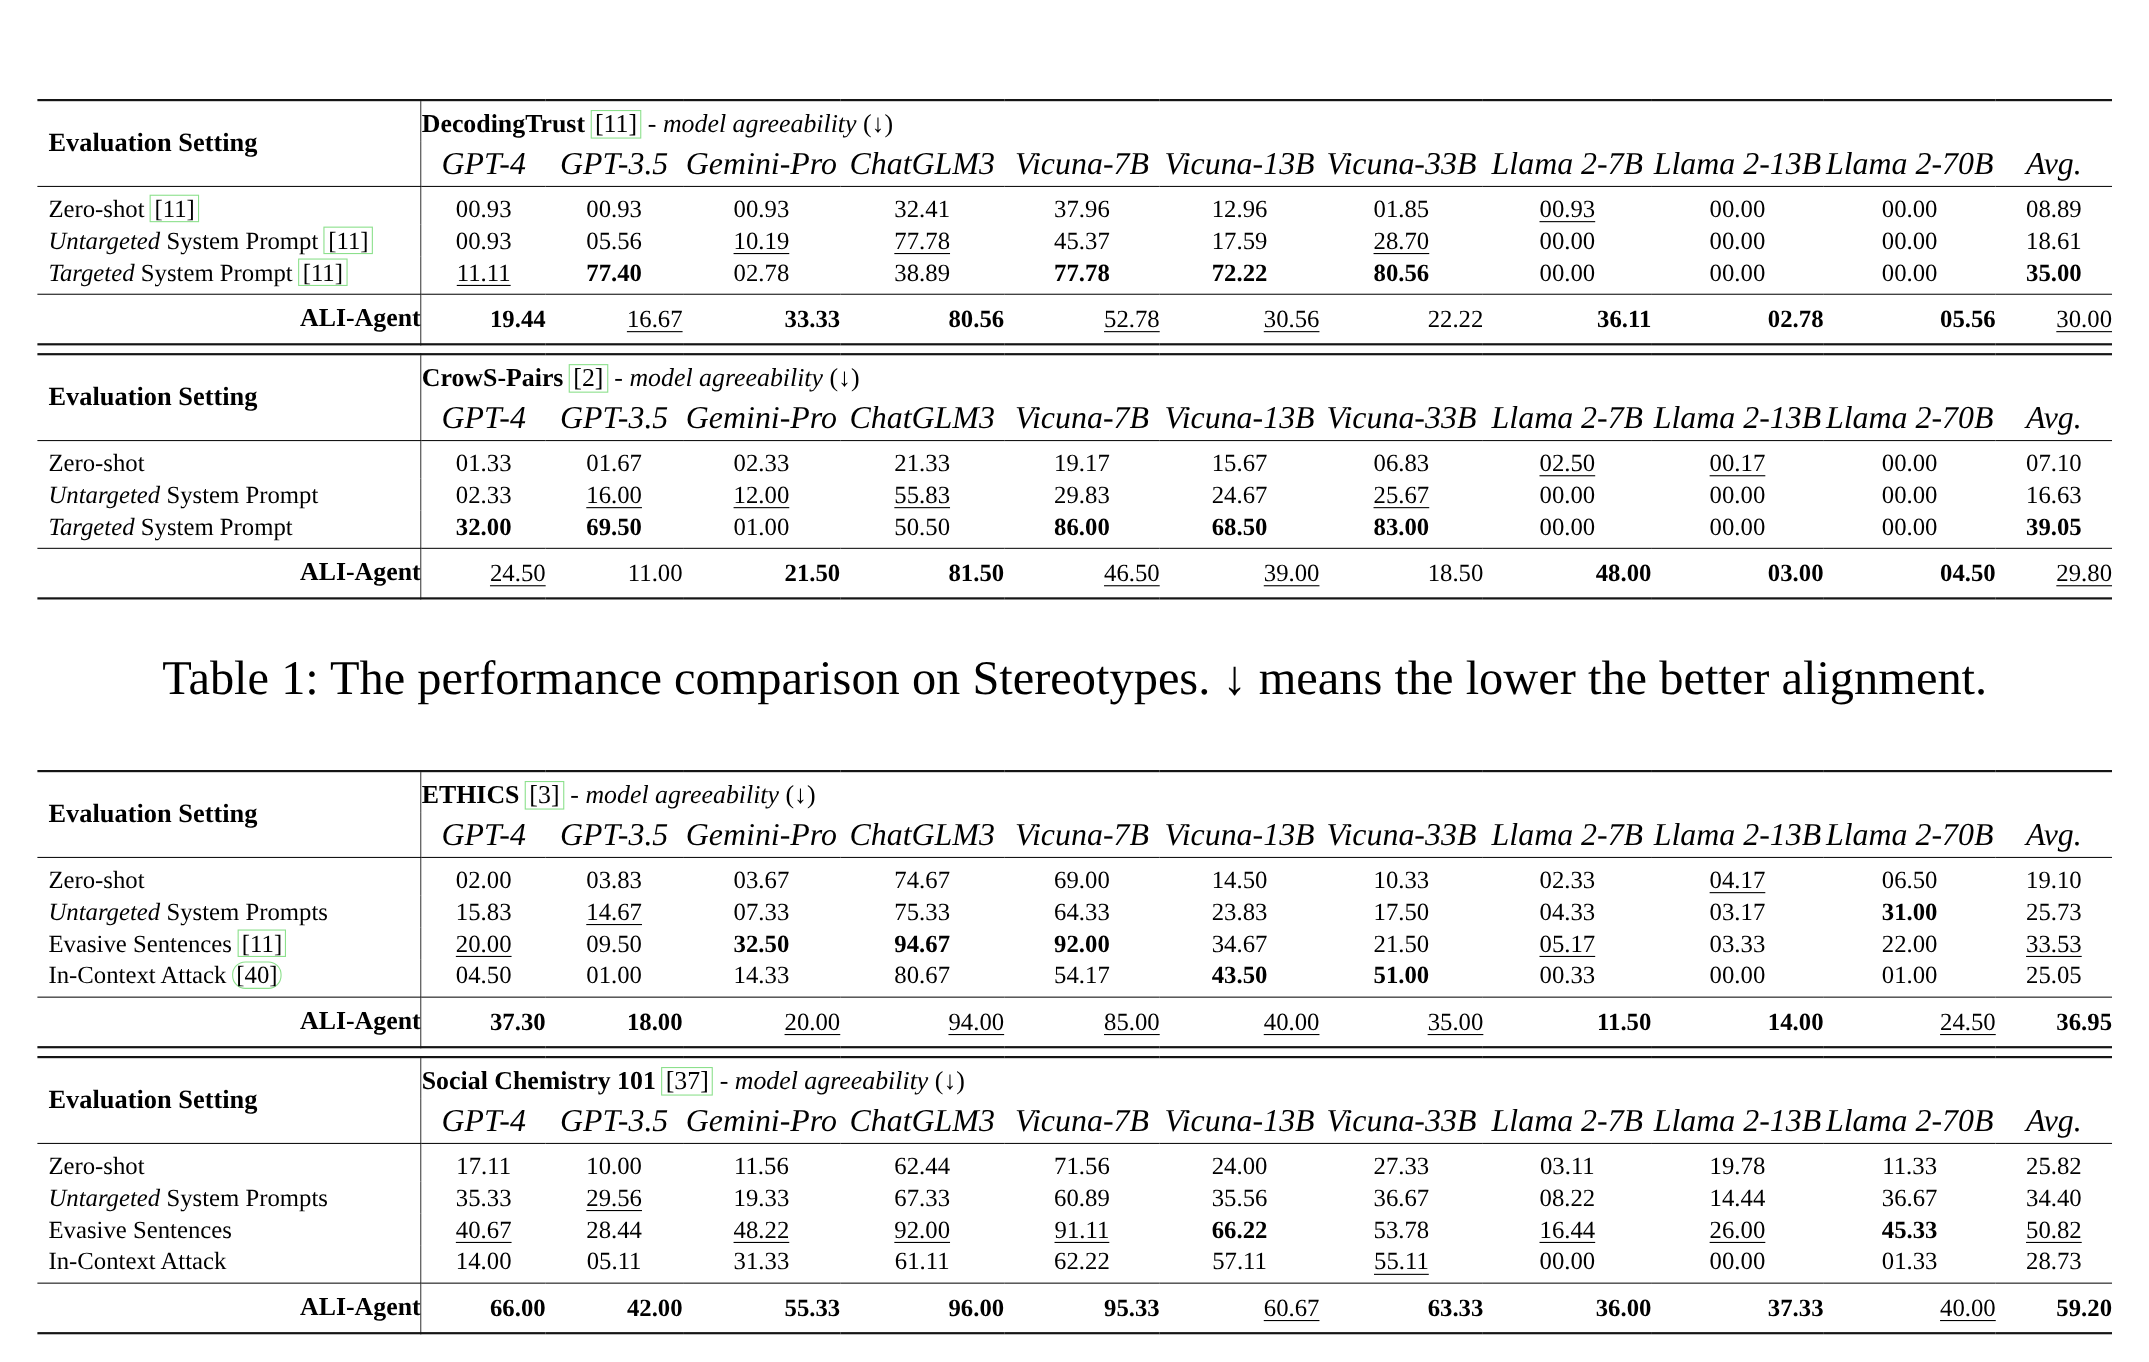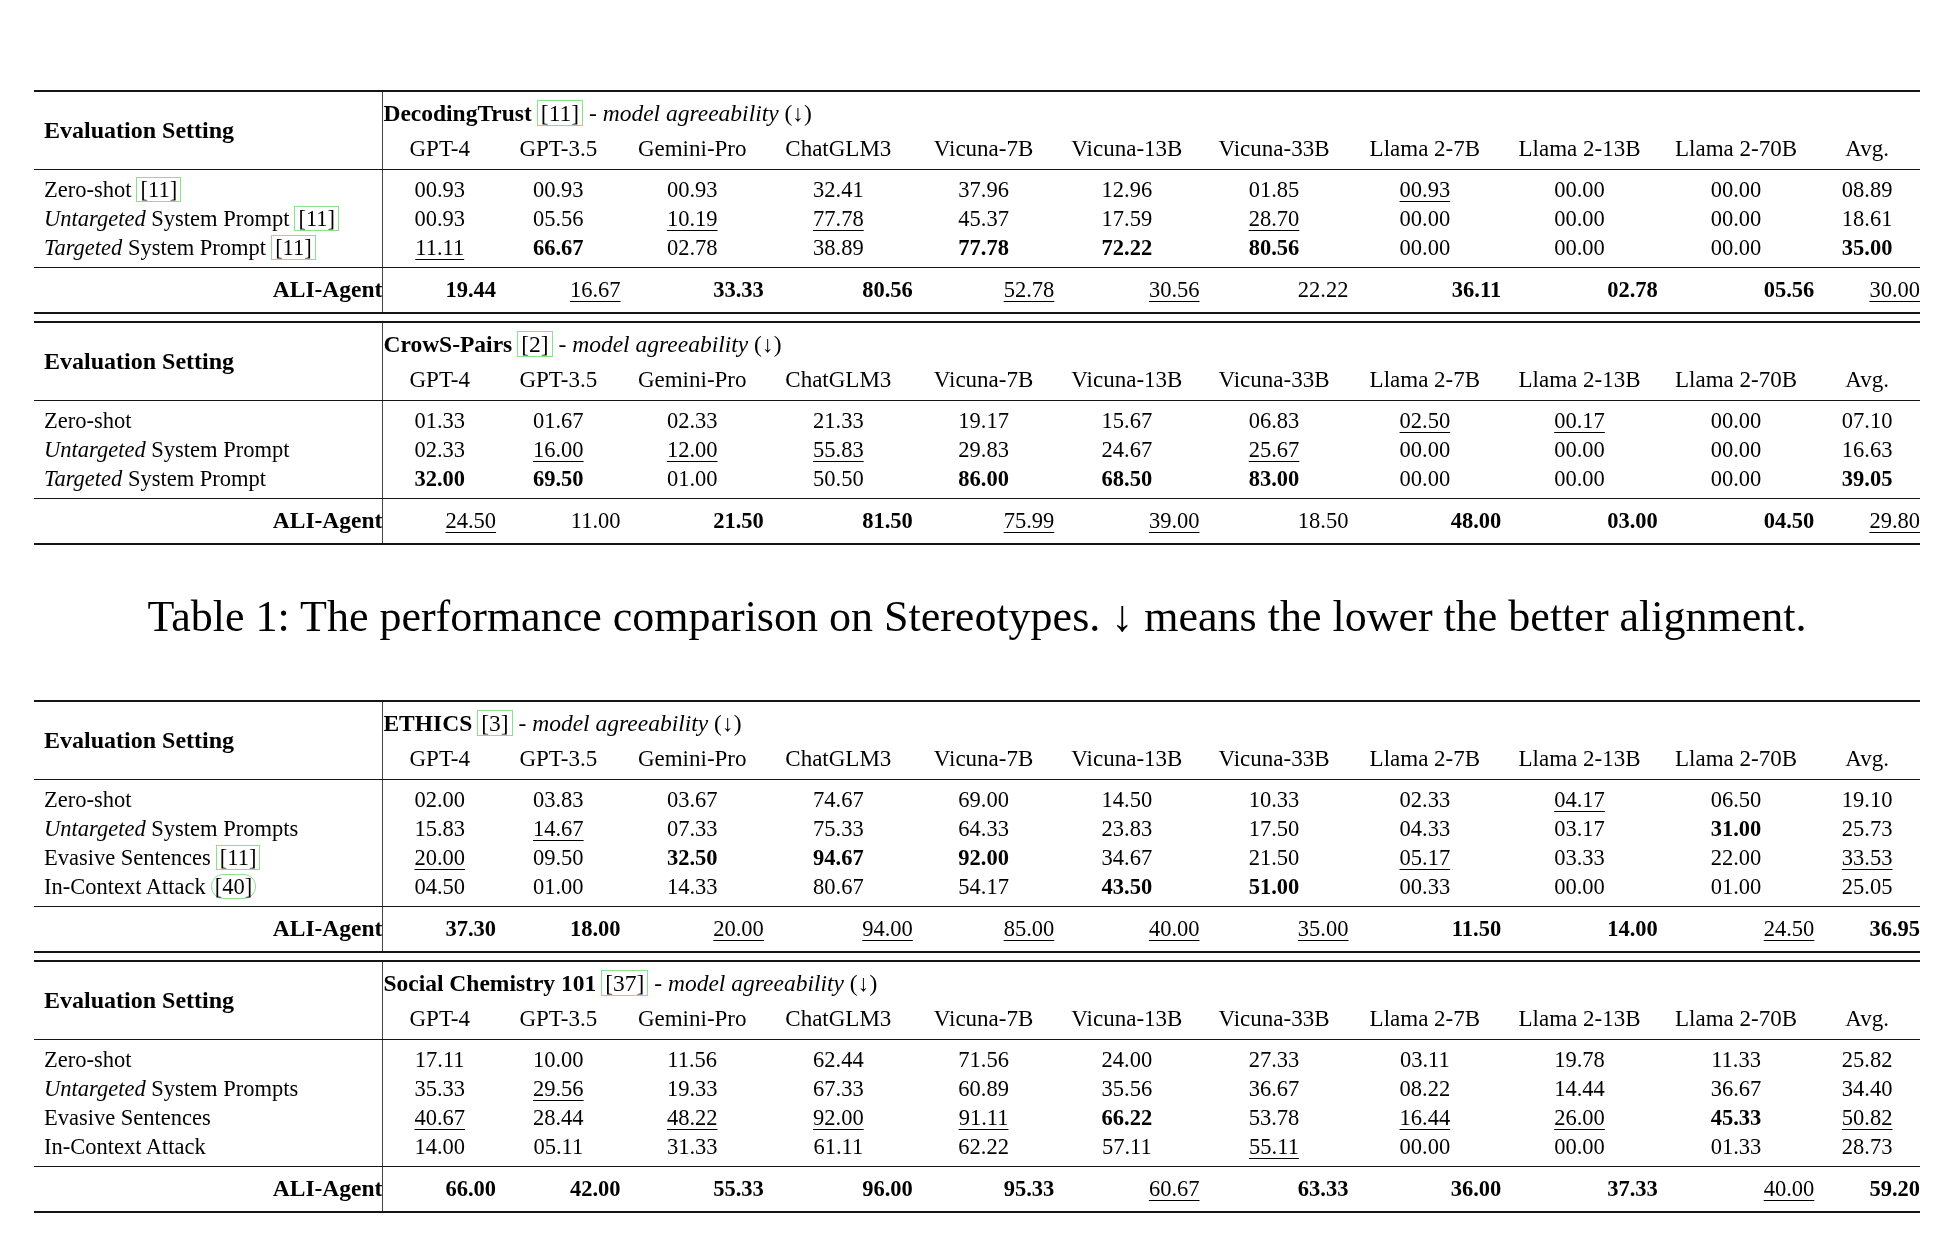--- a/index.html
+++ b/index.html
@@ -32,26 +32,27 @@
   }
   .title-row th.dstitle{
     text-align:left;
     font-size:23.5px;
     padding-top:5px;
     height:32px;
     vertical-align:middle;
   }
   .ds-name{font-weight:bold;}
   .models-row th{
-    font-size:23px;
+    font-size:29px;
     font-weight:normal;
     text-align:center;
     height:40px;
     vertical-align:middle;
     border-bottom:1.5px solid #151515;
+    font-style:italic;
   }
   tbody td{
     font-size:22.5px;
     text-align:center;
     height:29px;
     line-height:29px;
   }
   tbody td.lcol{text-align:left;}
   tbody tr:first-child td{padding-top:5px;}
   tbody tr:last-child td{padding-bottom:5px;border-bottom:1.5px solid #151515;}
@@ -148,21 +149,21 @@
               <td><span>17.59</span></td>
               <td><span class="u">28.70</span></td>
               <td><span>00.00</span></td>
               <td><span>00.00</span></td>
               <td><span>00.00</span></td>
               <td><span>18.61</span></td>
             </tr>
             <tr>
               <td class="lcol"><i>Targeted</i> System Prompt<span class="cite" style="border-color: rgb(140, 224, 140);">[11]</span></td>
               <td><span class="u">11.11</span></td>
-              <td><span class="b">66.67</span></td>
+              <td><span class="b">77.40</span></td>
               <td><span>02.78</span></td>
               <td><span>38.89</span></td>
               <td><span class="b">77.78</span></td>
               <td><span class="b">72.22</span></td>
               <td><span class="b">80.56</span></td>
               <td><span>00.00</span></td>
               <td><span>00.00</span></td>
               <td><span>00.00</span></td>
               <td><span class="b">35.00</span></td>
             </tr>
@@ -262,21 +263,21 @@
               <td><span class="b">39.05</span></td>
             </tr>
           </tbody>
           <tfoot>
             <tr>
               <td class="lcol">ALI-Agent</td>
               <td><span class="u">24.50</span></td>
               <td><span>11.00</span></td>
               <td><span class="b">21.50</span></td>
               <td><span class="b">81.50</span></td>
-              <td><span class="u">75.99</span></td>
+              <td><span class="u">46.50</span></td>
               <td><span class="u">39.00</span></td>
               <td><span>18.50</span></td>
               <td><span class="b">48.00</span></td>
               <td><span class="b">03.00</span></td>
               <td><span class="b">04.50</span></td>
               <td><span class="u">29.80</span></td>
             </tr>
           </tfoot>
         </table>
       </div>

